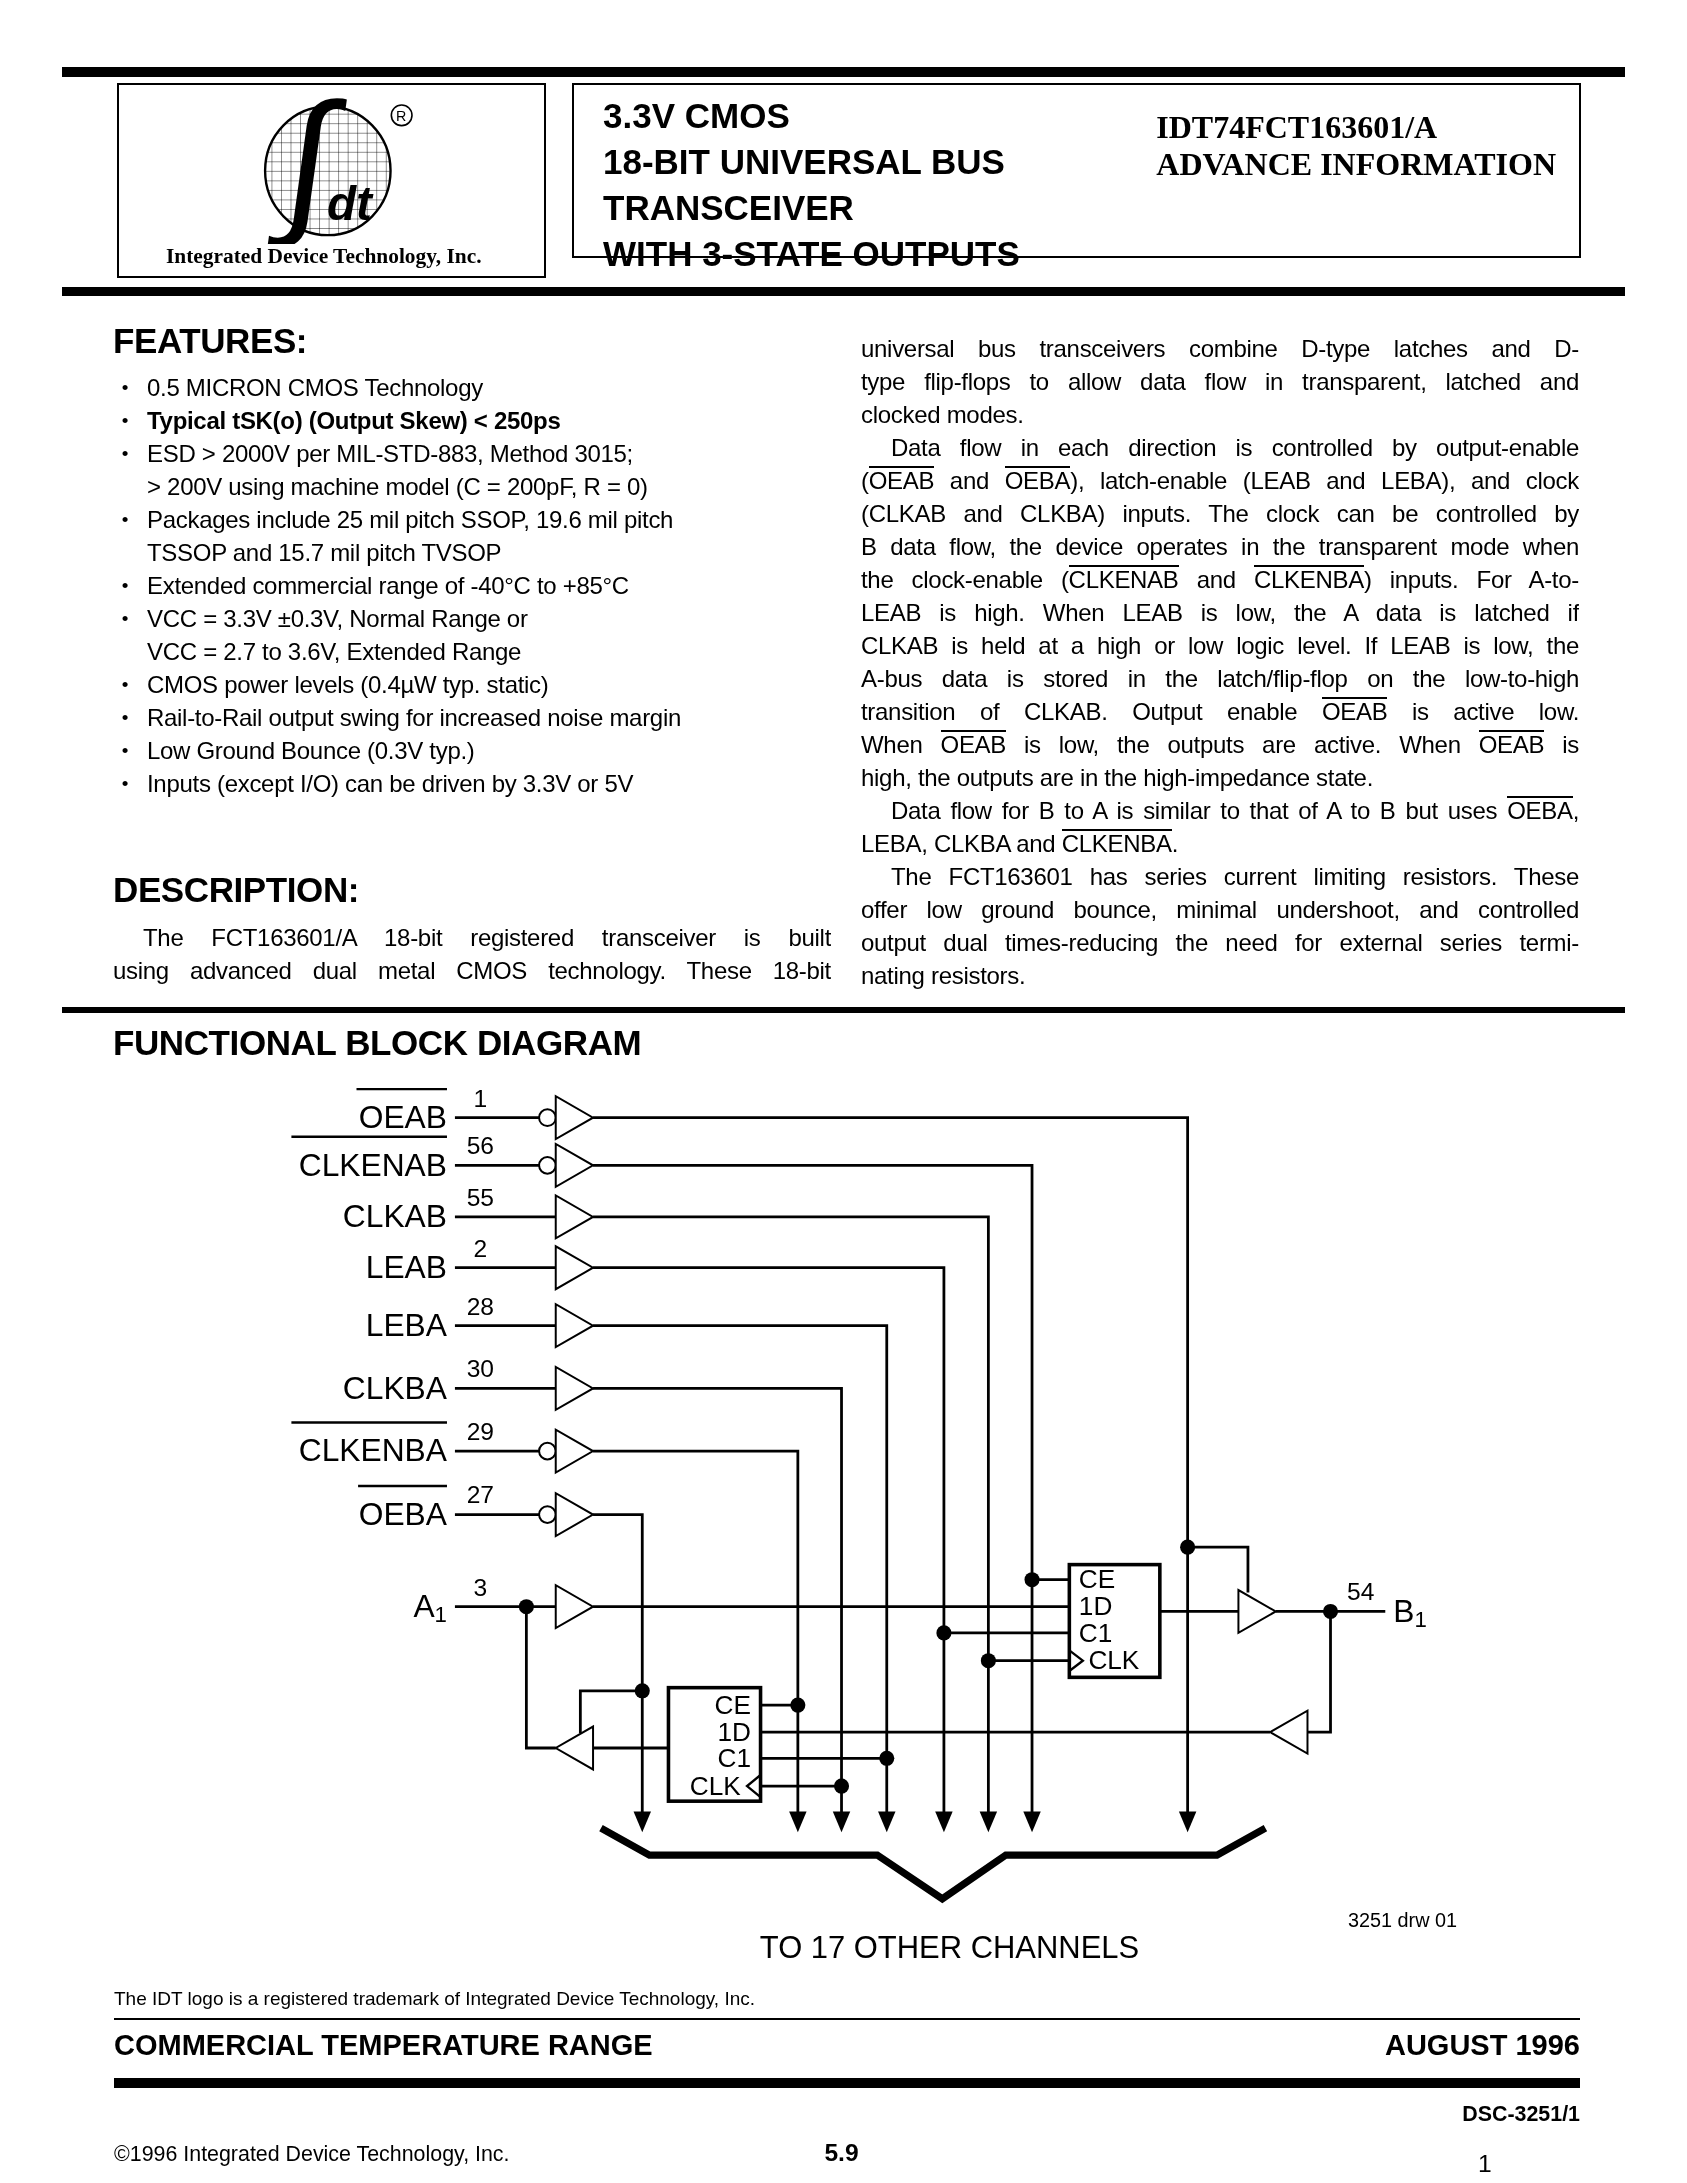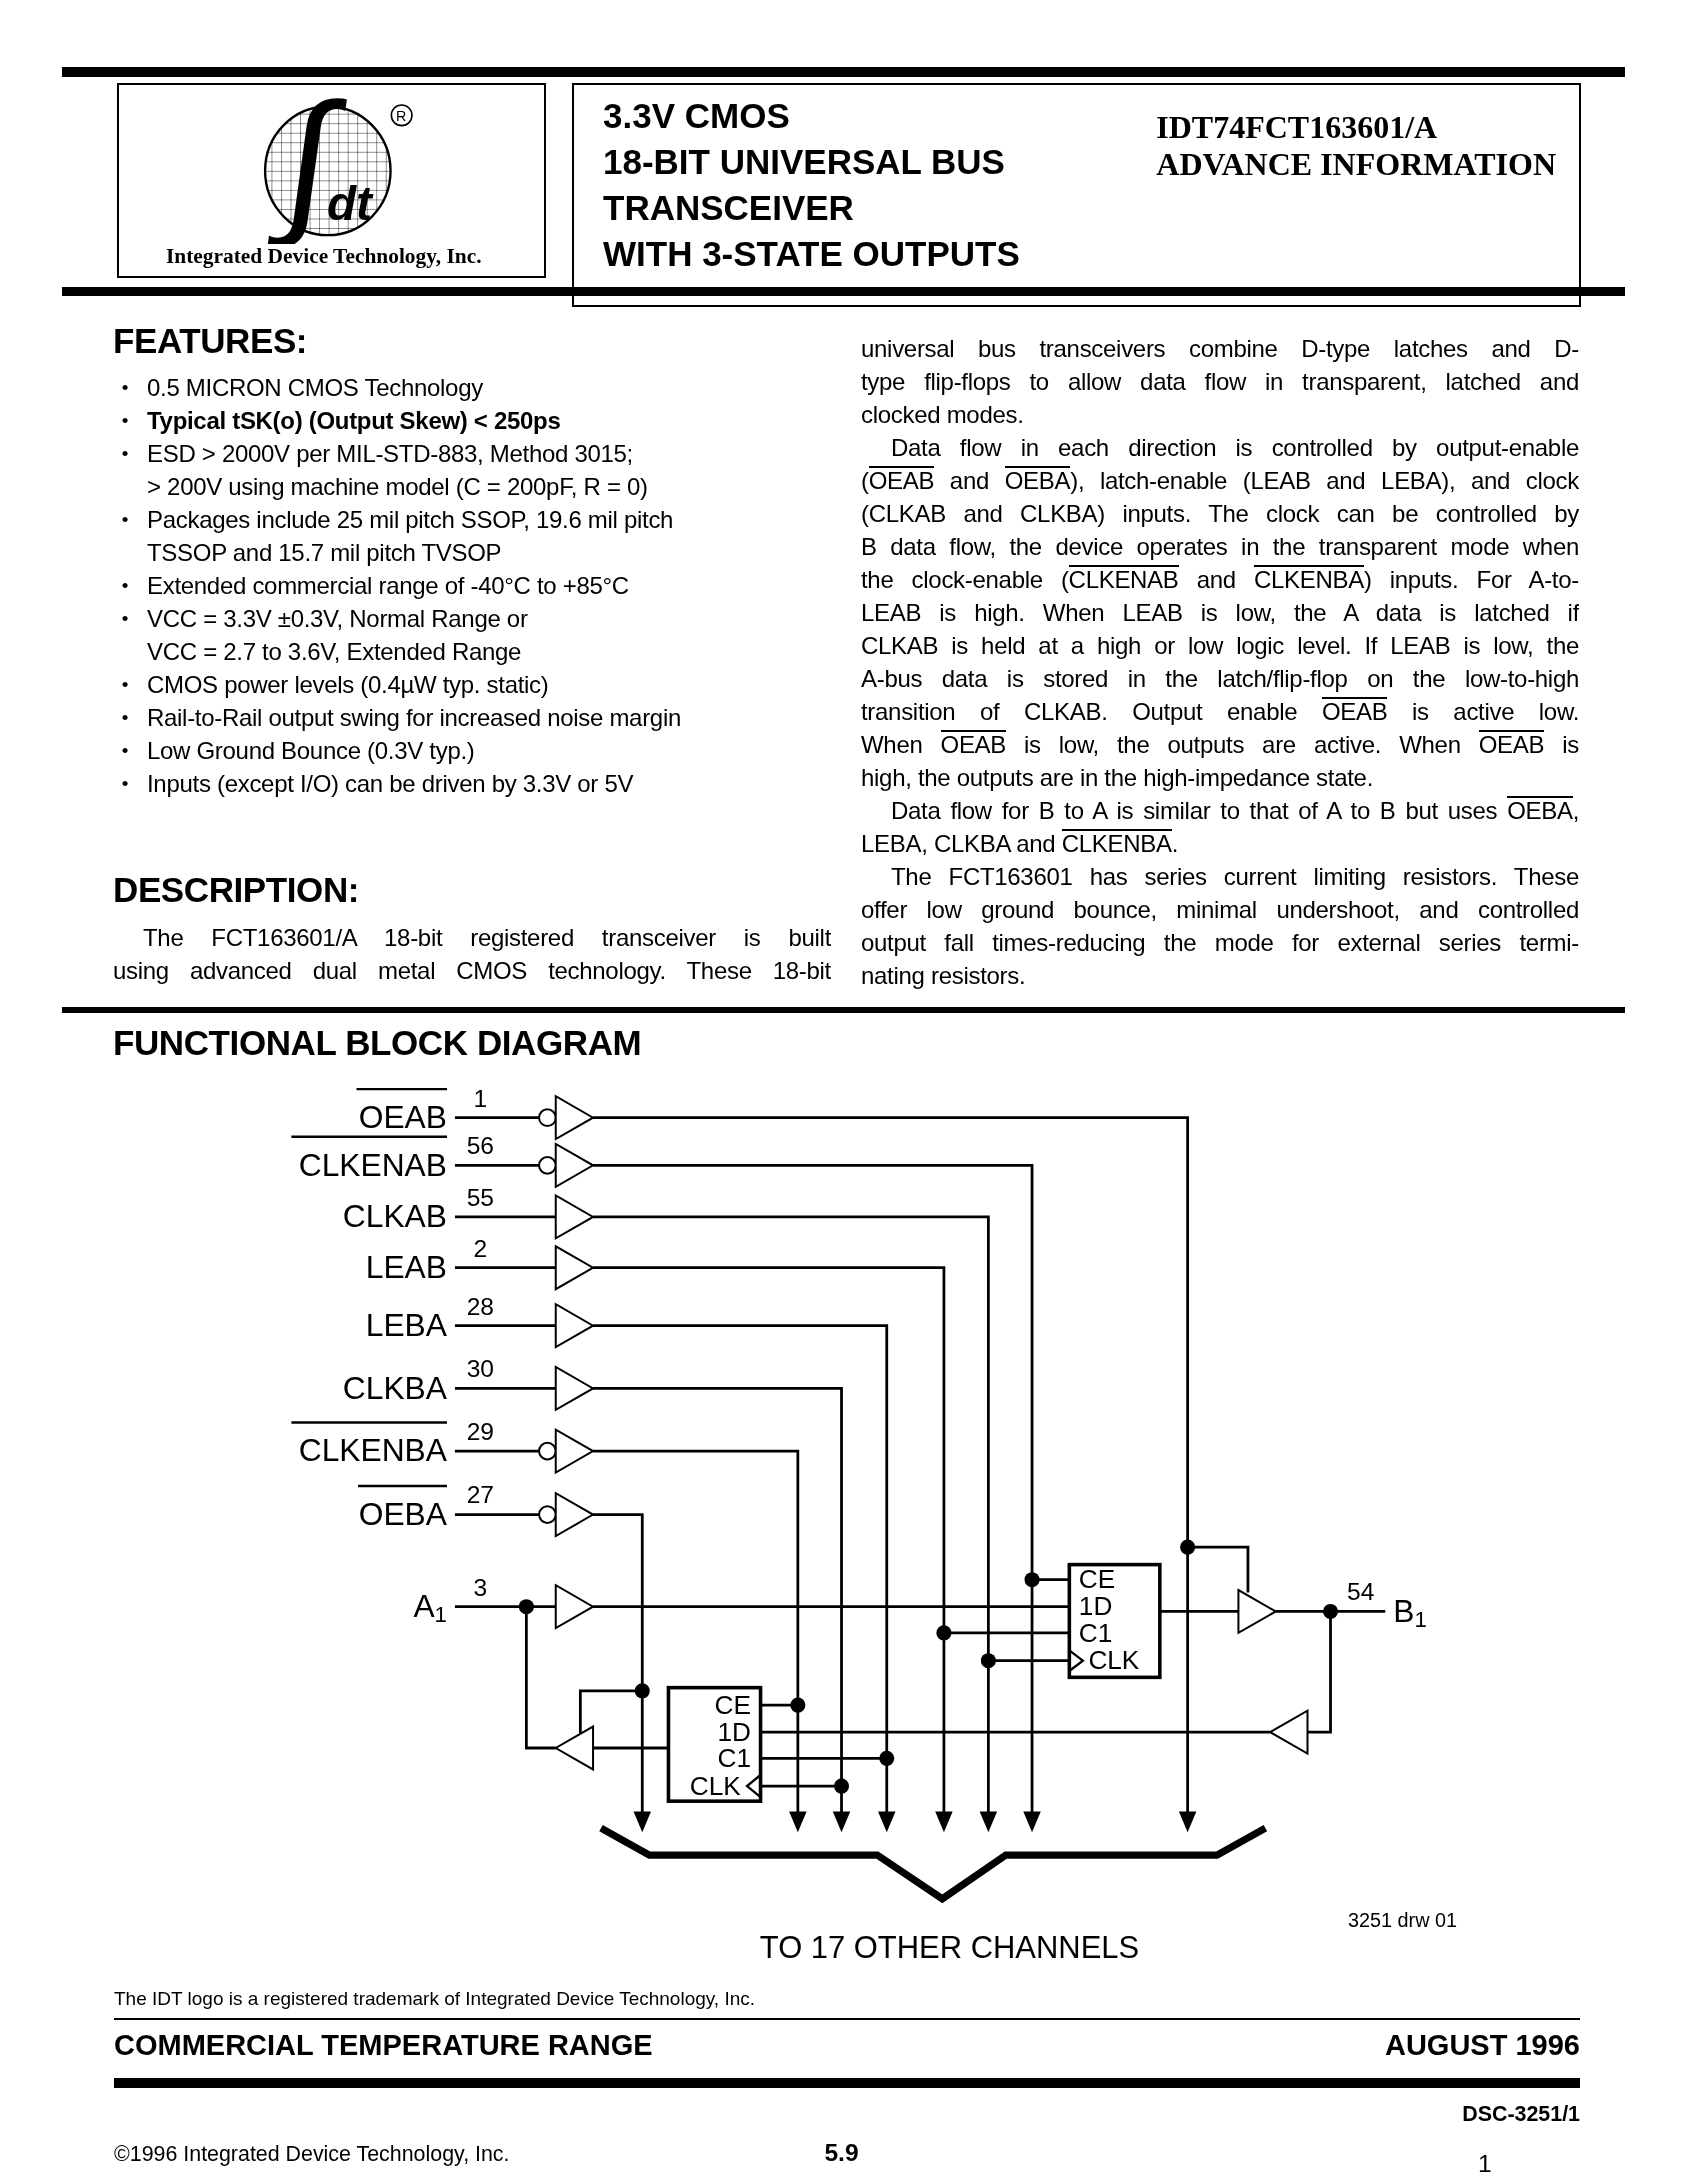--- a/index.html
+++ b/index.html
@@ -4,21 +4,21 @@
 <style>
   html,body{margin:0;padding:0;background:#e8e8e8;}
   #page{position:relative;width:1687px;height:2183px;background:#ffffff;color:#000;
         font-family:"Liberation Sans",sans-serif;overflow:hidden;}
   .abs{position:absolute;}
   .rule{position:absolute;background:#000;}
   
   #topbar{left:62px;top:67px;width:1563px;height:10.3px;}
   #hdrule{left:62px;top:287px;width:1563px;height:8.7px;}
   #logobox{left:117px;top:83px;width:429px;height:195px;border:2.4px solid #000;box-sizing:border-box;}
-  #titlebox{left:572px;top:83px;width:1009px;height:224px;border:2.4px solid #000;box-sizing:border-box;}
+  #titlebox{left:572px;top:83px;width:1009px;height:175px;border:2.4px solid #000;box-sizing:border-box;}
   .titleline{position:absolute;left:29px;font-size:35px;font-weight:bold;letter-spacing:0;line-height:35px;white-space:nowrap;}
   #partblk{position:absolute;right:23px;top:24px;text-align:left;font-weight:bold;font-family:Liberation Serif, serif;}
   #partnum{font-size:32px;line-height:37px;}
   #status{font-size:32px;line-height:37px;}
   #companyline{position:absolute;left:0;top:159px;width:100%;text-align:left;
         font-family:"Liberation Serif",serif;font-weight:bold;font-size:21.4px;margin-left:47px;}
   
   .h1{position:absolute;left:113px;font-size:35px;font-weight:bold;letter-spacing:-0.4px;white-space:nowrap;}
   
   .col{position:absolute;font-size:24px;letter-spacing:-0.3px;}
@@ -160,21 +160,21 @@
       <div class="bl j"><span>LEAB is high. When LEAB is low, the A data is latched if</span></div>
       <div class="bl j"><span>CLKAB is held at a high or low logic level. If LEAB is low, the</span></div>
       <div class="bl j"><span>A-bus data is stored in the latch/flip-flop on the low-to-high</span></div>
       <div class="bl j"><span>transition of CLKAB. Output enable </span><span class="ov">OEAB</span><span> is active low.</span></div>
       <div class="bl j"><span>When </span><span class="ov">OEAB</span><span> is low, the outputs are active. When </span><span class="ov">OEAB</span><span> is</span></div>
       <div class="bl"><span>high, the outputs are in the high-impedance state.</span></div>
       <div class="bl j"><span class="tin"></span><span>Data flow for B to A is similar to that of A to B but uses </span><span class="ov">OEBA</span><span>,</span></div>
       <div class="bl"><span>LEBA, CLKBA and </span><span class="ov">CLKENBA</span><span>.</span></div>
       <div class="bl j"><span class="tin"></span><span>The FCT163601 has series current limiting resistors. These</span></div>
       <div class="bl j"><span>offer low ground bounce, minimal undershoot, and controlled</span></div>
-      <div class="bl j"><span>output fall times-reducing the mode for external series termi-</span></div>
+      <div class="bl j"><span>output dual times-reducing the need for external series termi-</span></div>
       <div class="bl"><span>nating resistors.</span></div>
     </div>
 
   <div class="rule" id="midrule"></div>
   <div class="h1" style="top:1023px;">FUNCTIONAL BLOCK DIAGRAM</div>
 
   <svg class="abs" style="left:0;top:0;" width="1687" height="2183" viewBox="0 0 2125 2750">
 
     <g>
       <line class="ovl" x1="449" y1="1372" x2="563" y2="1372"></line>

